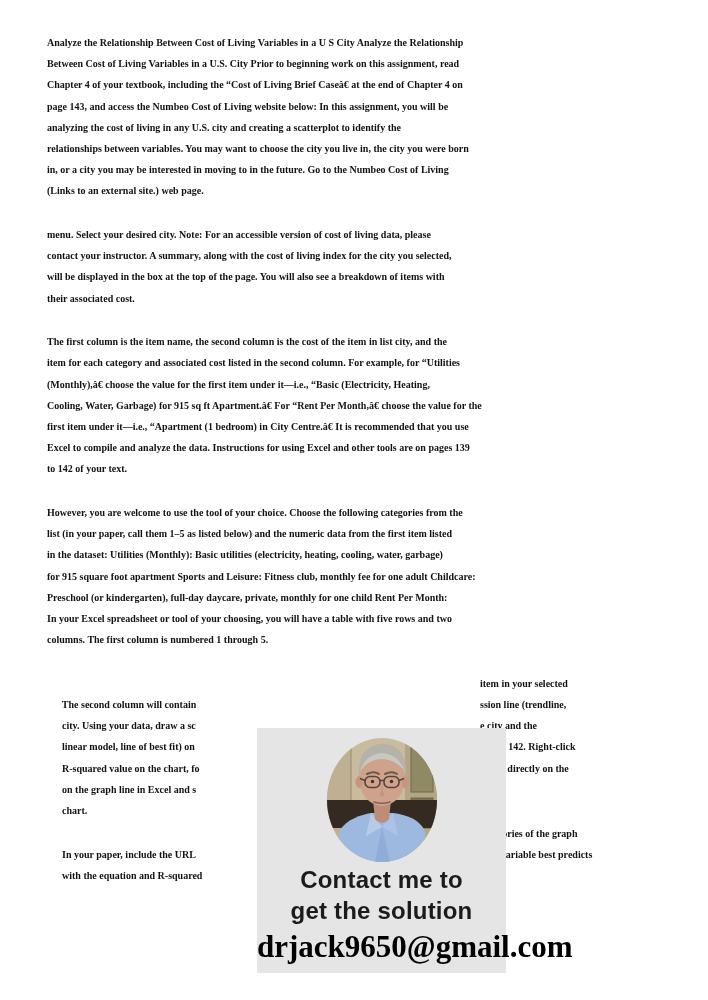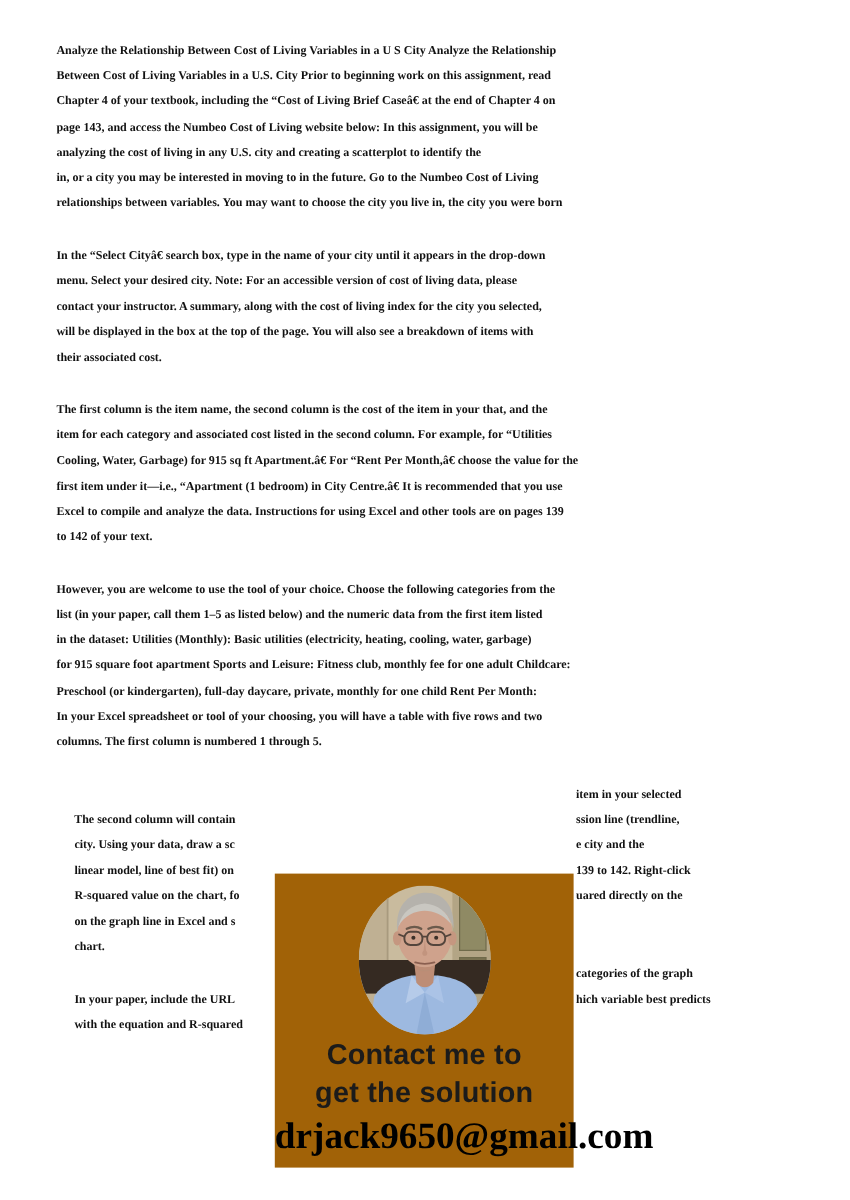--- a/index.html
+++ b/index.html
@@ -61,35 +61,36 @@
 <body style="background: rgb(255, 255, 255);">
 
 <div class="doc">
 
   <div class="para">
     <div class="line">Analyze the Relationship Between Cost of Living Variables in a U S City Analyze the Relationship</div>
     <div class="line">Between Cost of Living Variables in a U.S. City Prior to beginning work on this assignment, read</div>
     <div class="line">Chapter 4 of your textbook, including the “Cost of Living Brief Caseâ€ at the end of Chapter 4 on</div>
     <div class="line">page 143, and access the Numbeo Cost of Living website below: In this assignment, you will be</div>
     <div class="line">analyzing the cost of living in any U.S. city and creating a scatterplot to identify the</div>
+    <div class="line">relationships between variables. You may want to choose the city you live in, the city you were born</div>
     <div class="line">in, or a city you may be interested in moving to in the future. Go to the Numbeo Cost of Living</div>
-    <div class="line">relationships between variables. You may want to choose the city you live in, the city you were born</div>
+    <div class="line">(Links to an external site.) web page.</div>
   </div>
 
   <div class="para">
-    <div class="line">In the “Select Cityâ€ search box, type in the name of your city until it appears in the drop-down</div>
     <div class="line">menu. Select your desired city. Note: For an accessible version of cost of living data, please</div>
     <div class="line">contact your instructor. A summary, along with the cost of living index for the city you selected,</div>
     <div class="line">will be displayed in the box at the top of the page. You will also see a breakdown of items with</div>
     <div class="line">their associated cost.</div>
   </div>
 
   <div class="para">
-    <div class="line">The first column is the item name, the second column is the cost of the item in your that, and the</div>
+    <div class="line">The first column is the item name, the second column is the cost of the item in list city, and the</div>
     <div class="line">item for each category and associated cost listed in the second column. For example, for “Utilities</div>
+    <div class="line">(Monthly),â€ choose the value for the first item under it—i.e., “Basic (Electricity, Heating,</div>
     <div class="line">Cooling, Water, Garbage) for 915 sq ft Apartment.â€ For “Rent Per Month,â€ choose the value for the</div>
     <div class="line">first item under it—i.e., “Apartment (1 bedroom) in City Centre.â€ It is recommended that you use</div>
     <div class="line">Excel to compile and analyze the data. Instructions for using Excel and other tools are on pages 139</div>
     <div class="line">to 142 of your text.</div>
   </div>
 
   <div class="para">
     <div class="line">However, you are welcome to use the tool of your choice. Choose the following categories from the</div>
     <div class="line">list (in your paper, call them 1–5 as listed below) and the numeric data from the first item listed</div>
     <div class="line">in the dataset: Utilities (Monthly): Basic utilities (electricity, heating, cooling, water, garbage)</div>
@@ -131,21 +132,21 @@
       <span class="frag-right">categories of the graph</span>
     </div>
     <div class="line">
       <span>with the equation and R-squared</span>
       <span class="frag-right">hich variable best predicts</span>
     </div>
   </div>
 
 </div>
 
-<div class="solution-overlay" style="background: #a16207;">
+<div class="solution-overlay" style="background: #e5e5e5; margin-left: 28px;">
   <div class="photo-wrap">
     <svg width="110" height="124" viewBox="0 0 110 124" xmlns="http://www.w3.org/2000/svg">
       <defs>
         <clipPath id="ovalClip">
             <ellipse cx="55" cy="62" rx="55" ry="62"></ellipse>
           </clipPath>
       </defs>
       <g clip-path="url(#ovalClip)">
         <rect width="110" height="124" fill="#c9bb9e"></rect>
         <rect x="0" y="0" width="24" height="124" fill="#bfb093"></rect>

